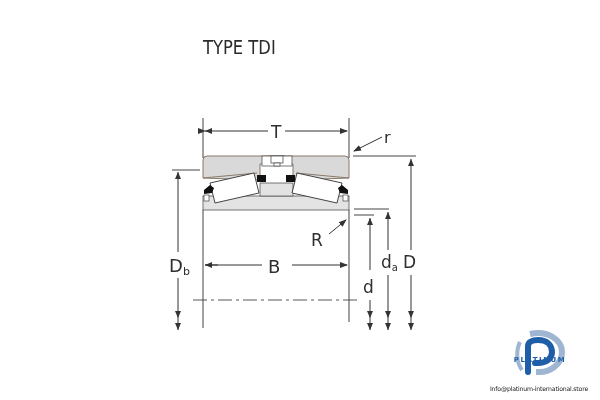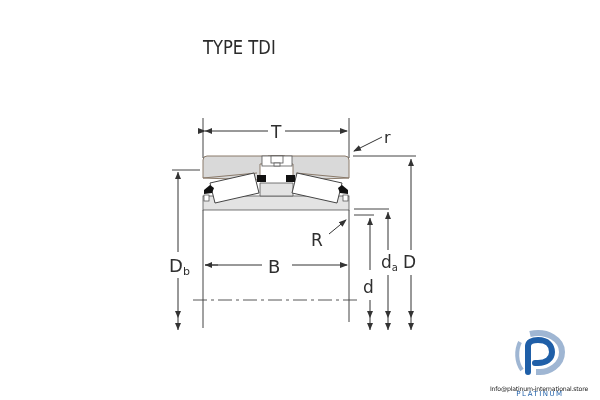--- a/index.html
+++ b/index.html
@@ -37,25 +37,25 @@
     .logo {
       position: absolute;
       left: 478px;
       top: 326px;
       width: 120px;
       height: 72px;
     }
     .brand {
       position: absolute;
       left: 480px;
-      top: 390px;
+      top: 356px;
       width: 120px;
       text-align: center;
       font-family: "DejaVu Sans", sans-serif;
-      font-weight: normal;
+      font-weight: bold;
       font-size: 7px;
       letter-spacing: 1.5px;
       color: #1f5fa8;
     }
     .email {
       position: absolute;
       left: 478px;
       top: 385px;
       width: 122px;
       text-align: center;

